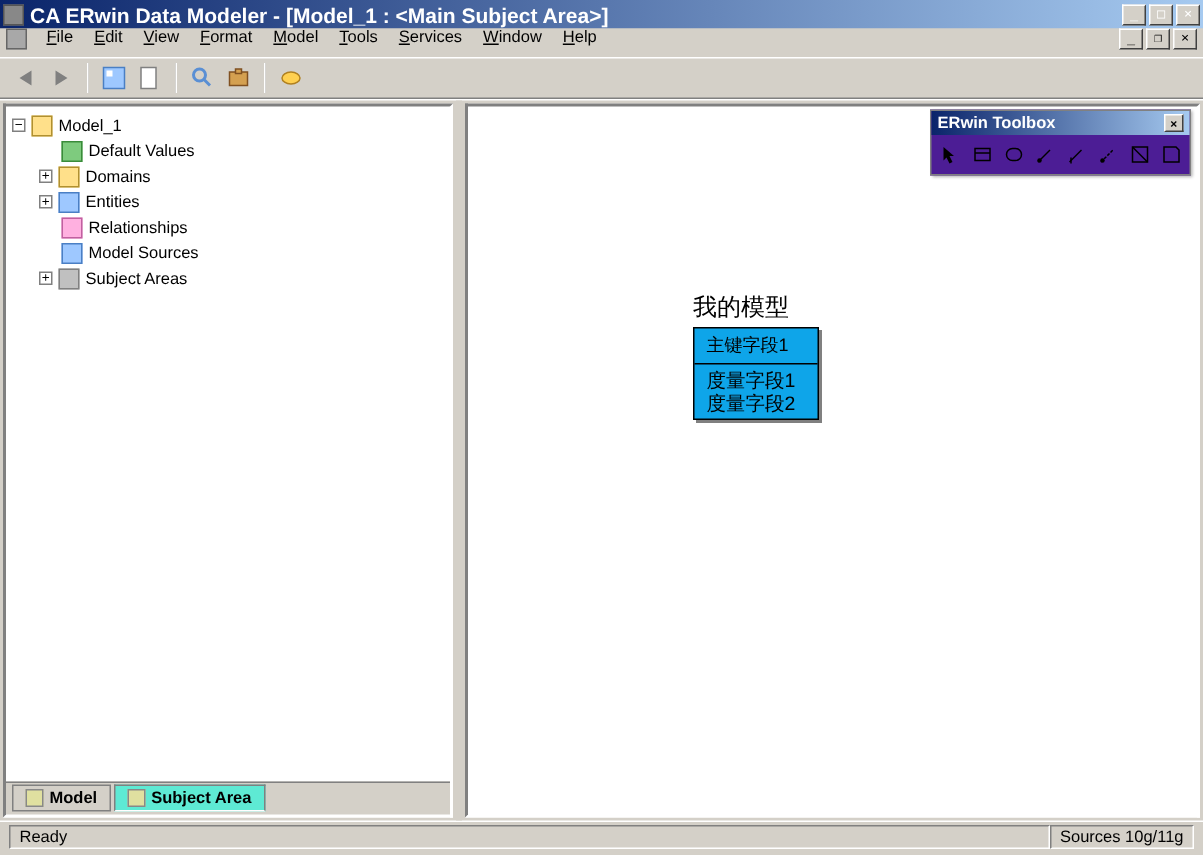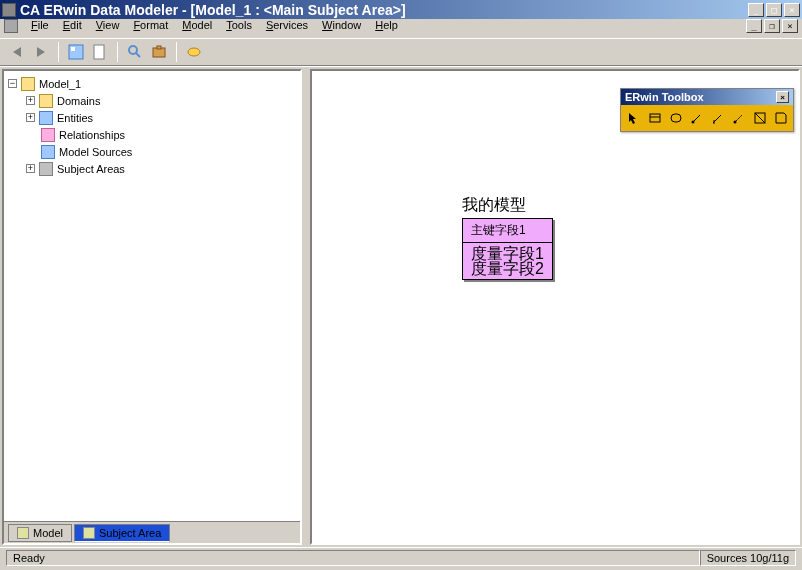--- a/index.html
+++ b/index.html
@@ -28,41 +28,41 @@
 .main { display: flex; height: 481px; border-top: 1px solid #fff; }
 .left-pane { width: 300px; background: #fff; border: 2px solid #808080; border-right-color: #fff; border-bottom-color: #fff; margin: 2px; display: flex; flex-direction: column; }
 .tree { flex: 1; overflow: auto; padding: 4px; font-size: 11px; }
 .tree-row { display: flex; align-items: center; height: 17px; cursor: pointer; white-space: nowrap; }
 .exp { width: 9px; height: 9px; border: 1px solid #808080; display: inline-flex; align-items: center; justify-content: center; font-size: 9px; line-height: 7px; margin-right: 4px; color: #000; background: #fff; }
 .exp-blank { width: 11px; display: inline-block; margin-right: 4px; }
 .tree-icon { width: 14px; height: 14px; margin-right: 4px; display: inline-block; }
 .tree-label { }
 .ind1 { padding-left: 18px; }
 
-.tabs { height: 22px; border-top: 1px solid #808080; display: flex; align-items: flex-start; background: #d4d0c8; padding: 2px 4px; }
+.tabs { height: 22px; border-top: 1px solid #808080; display: flex; align-items: flex-end; background: #d4d0c8; padding: 2px 4px; font-weight: bold; }
 .tab { padding: 2px 8px; border: 1px solid #808080; background: #d4d0c8; margin-right: 2px; display: flex; align-items: center; cursor: pointer; font-size: 11px; }
-.tab.active { background: #1d4ed8; border-bottom-color: #fff; }
+.tab.active { background: #5eead4; border-bottom-color: #fff; }
 .tab-icon { width: 12px; height: 12px; margin-right: 4px; background: #e0e0a0; border: 1px solid #888; }
 
 .splitter { width: 4px; background: #d4d0c8; cursor: ew-resize; }
 
 .right-pane { flex: 1; background: #fff; border: 2px solid #808080; border-right-color: #fff; border-bottom-color: #fff; margin: 2px; position: relative; overflow: hidden; }
 
-.toolbox { position: absolute; top: 17px; right: 4px; width: 174px; border: 1px solid #808080; background: #eab308; box-shadow: 1px 1px 2px rgba(0,0,0,.3); }
+.toolbox { position: absolute; top: 2px; right: 4px; width: 174px; border: 1px solid #808080; background: #4c1d95; box-shadow: 1px 1px 2px rgba(0,0,0,.3); }
 .toolbox-title { background: linear-gradient(to right, #0a246a, #a6caf0); color: #fff; font-weight: bold; padding: 2px 4px; display: flex; align-items: center; font-size: 11px; }
 .toolbox-title .txt { flex: 1; }
 .toolbox-close { width: 13px; height: 12px; background: #d4d0c8; border: 1px solid #fff; border-right-color: #404040; border-bottom-color: #404040; display: flex; align-items: center; justify-content: center; font-size: 8px; cursor: pointer; color: #000; }
 .toolbox-body { display: flex; padding: 3px; gap: 2px; }
 .tbx-btn { width: 20px; height: 20px; border: 1px solid transparent; display: flex; align-items: center; justify-content: center; cursor: pointer; }
 
 .entity { position: absolute; left: 150px; top: 124px; }
 .entity-title { font-size: 16px; margin-bottom: 2px; text-align: left; }
-.entity-box { border: 1px solid #000; background: #f0abfc; box-shadow: 2px 2px 0 #808080; min-width: 84px; }
+.entity-box { border: 1px solid #000; background: #0ea5e9; box-shadow: 2px 2px 0 #808080; min-width: 84px; }
 .entity-pk { padding: 3px 8px; border-bottom: 1px solid #000; font-size: 12px; }
-.entity-attrs { padding: 3px 8px; font-size: 16px; }
+.entity-attrs { padding: 3px 8px; font-size: 13px; }
 .entity-attrs div { line-height: 15px; }
 
 .statusbar { height: 20px; border-top: 1px solid #fff; display: flex; align-items: center; padding: 3px 6px; background: #d4d0c8; }
 .status-cell { padding: 1px 6px; border: 1px solid #808080; border-right-color: #fff; border-bottom-color: #fff; font-size: 11px; height: 16px; display: flex; align-items: center; }
 .status-left { flex: 1; }
 
 
 .ic-folder { background: #ffe08a; border: 1px solid #b09030; }
 .ic-green { background: #7ecb7e; border: 1px solid #3a8b3a; }
 .ic-grid { background: #9ec8ff; border: 1px solid #4a7fc4; }
@@ -137,20 +137,25 @@
 <div class="main">
   <div class="left-pane">
     <div class="tree">
       <div class="tree-row">
         <span class="exp">−</span>
         <span class="tree-icon ic-folder"></span>
         <span class="tree-label">Model_1</span>
       </div>
       <div id="tree-body">
           <div class="tree-row ind1">
+            <span class="exp-blank"></span>
+            <span class="tree-icon ic-green"></span>
+            <span class="tree-label">Default Values</span>
+          </div>
+          <div class="tree-row ind1">
             <span class="exp">+</span>
             <span class="tree-icon ic-folder"></span>
             <span class="tree-label">Domains</span>
           </div>
           <div class="tree-row ind1">
             <span class="exp">+</span>
             <span class="tree-icon ic-grid"></span>
             <span class="tree-label">Entities</span>
           </div>
           <div class="tree-row ind1">

